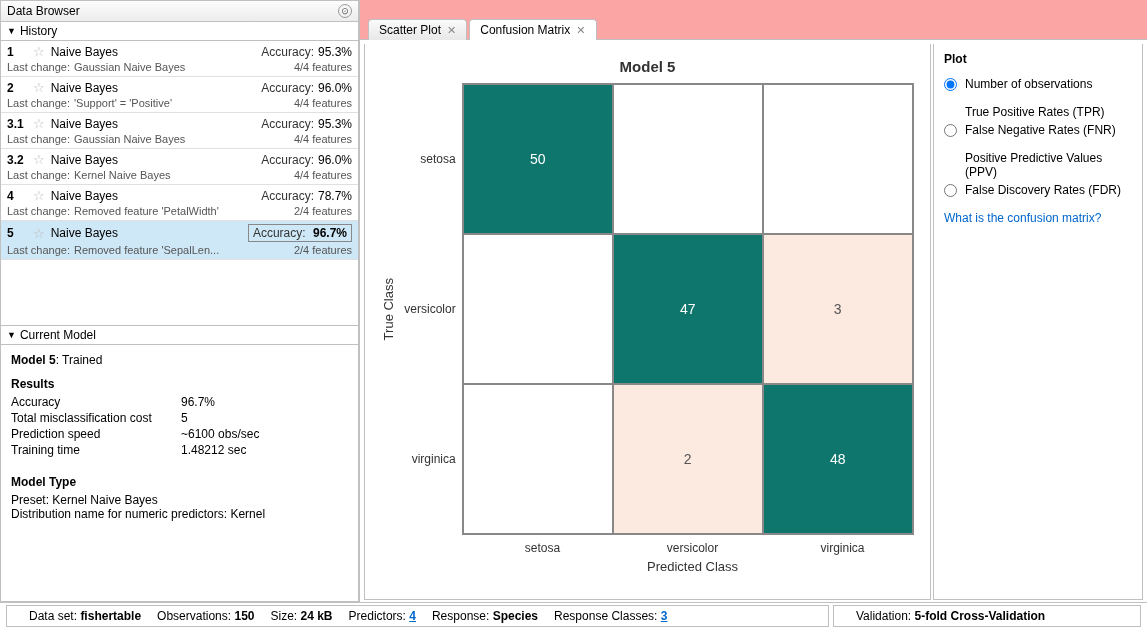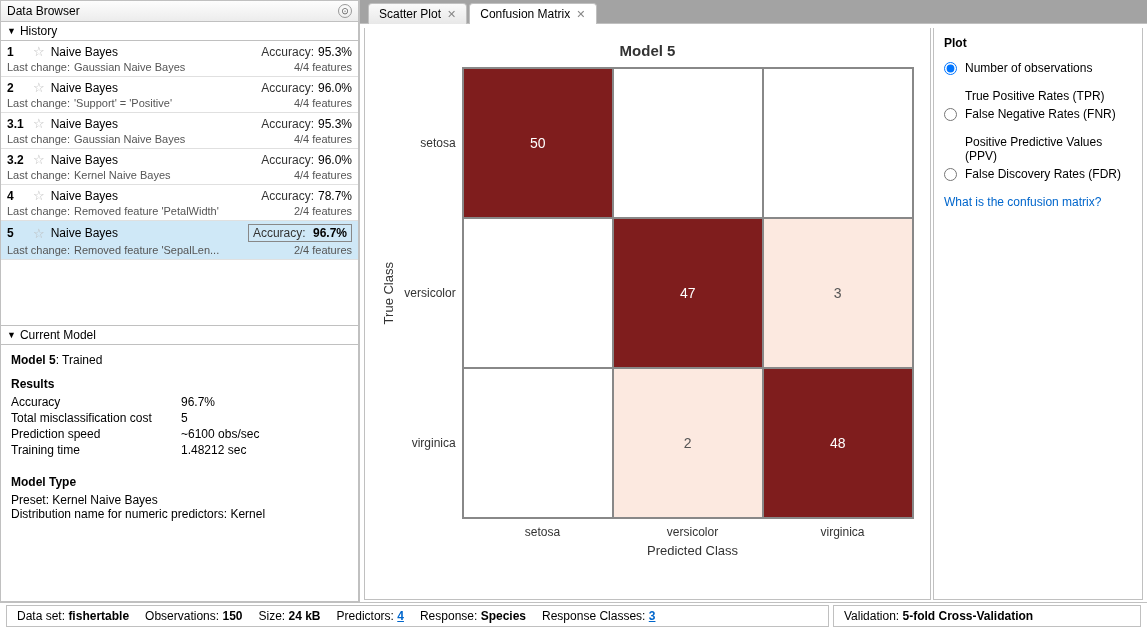--- a/index.html
+++ b/index.html
@@ -33,52 +33,52 @@
 .cm-body::-webkit-scrollbar { width:16px; height:16px;}
 .cm-title { margin-bottom:10px; }
 .cm-title b {}
 .cm-section-h { font-weight:bold; margin-top:6px; margin-bottom:4px;}
 .cm-kv { display:flex; margin-bottom:2px;}
 .cm-k { width:170px;}
 .cm-v {}
 
 
 .right-area { flex:1; display:flex; flex-direction:column; min-width:0;}
-.tabs-bar { height:24px; display:flex; align-items:flex-end; padding-left:8px; background:#a3a3a3; border-bottom:1px solid #c0c0c0; gap:0;}
+.tabs-bar { height:40px; display:flex; align-items:flex-end; padding-left:8px; background:#fca5a5; border-bottom:1px solid #c0c0c0; gap:0;}
 .tab { border:1px solid #c0c0c0; border-bottom:none; padding:3px 10px; background:linear-gradient(#fafafa,#e8e8e8); font-size:12px; border-radius:4px 4px 0 0; margin-right:2px; display:flex; align-items:center; gap:6px; cursor:pointer; position:relative; top:1px;}
 .tab.active { background:#fff; }
 .tab .close-x { color:#888; font-size:11px;}
 .plot-and-side { flex:1; display:flex; min-height:0;}
 .plot-area { flex:1; border:1px solid #c0c0c0; border-top:none; margin:4px 2px 2px 4px; padding:10px; position:relative; background:#fff; display:flex; flex-direction:column; align-items:center;}
 .plot-title { font-weight:bold; font-size:15px; margin-top:4px; margin-bottom:8px; color:#333;}
 .cm-grid-wrap { position:relative; display:flex; align-items:center;}
 .ylabel { writing-mode:vertical-rl; transform:rotate(180deg); font-size:13px; margin-right:8px; color:#333;}
 .yticks { display:flex; flex-direction:column; justify-content:space-around; height:450px; margin-right:6px; text-align:right; font-size:12px; color:#333;}
 .yticks div { height:150px; display:flex; align-items:center; justify-content:flex-end;}
 .cm-grid { display:grid; grid-template-columns:repeat(3,150px); grid-template-rows:repeat(3,150px); border:1px solid #888;}
 .cm-cell { border:1px solid #888; display:flex; align-items:center; justify-content:center; font-size:14px;}
-.cell-diag { background:#7f1d1d; color:#fff;}
+.cell-diag { background:#0f766e; color:#fff;}
 .cell-off { background:#fce9e0; color:#555;}
 .cell-empty { background:#fff;}
 .xticks { display:flex; margin-top:6px; margin-left:0;}
 .xticks div { width:150px; text-align:center; font-size:12px; color:#333;}
 .xlabel { text-align:center; font-size:13px; margin-top:4px; color:#333;}
 .xblock { margin-left: 90px; }
 
 
 .plot-side { width:210px; border:1px solid #c0c0c0; border-top:none; margin:4px 4px 2px 0; padding:8px 10px; background:#fff;}
 .plot-side-h { font-weight:bold; margin-bottom:10px;}
 .radio-row { display:flex; align-items:flex-end; gap:8px; margin-bottom:14px;}
 .radio-row input { margin-top:2px;}
 .radio-row .opt-lines { display:flex; flex-direction:column; gap:4px;}
 .help-link { color:#0066cc; cursor:pointer; margin-top:6px; display:block;}
 
 
 .status-bar { height:26px; border-top:1px solid #c0c0c0; display:flex; align-items:center; padding:0 6px; gap:4px; font-size:12px;}
-.status-box { border:1px solid #c0c0c0; padding:3px 10px; display:flex; align-items:flex-start; gap:16px; background:#fff;}
+.status-box { border:1px solid #c0c0c0; padding:3px 22px; display:flex; align-items:flex-start; gap:16px; background:#fff;}
 .status-box.grow { flex:1;}
 .status-item {}
 .status-item b { font-weight:bold;}
 .status-link { color:#0066cc; font-weight:bold; text-decoration:underline; cursor:pointer;}
 </style>
 </head>
 <body>
 
 <div class="main-layout">
   <div class="upper">

